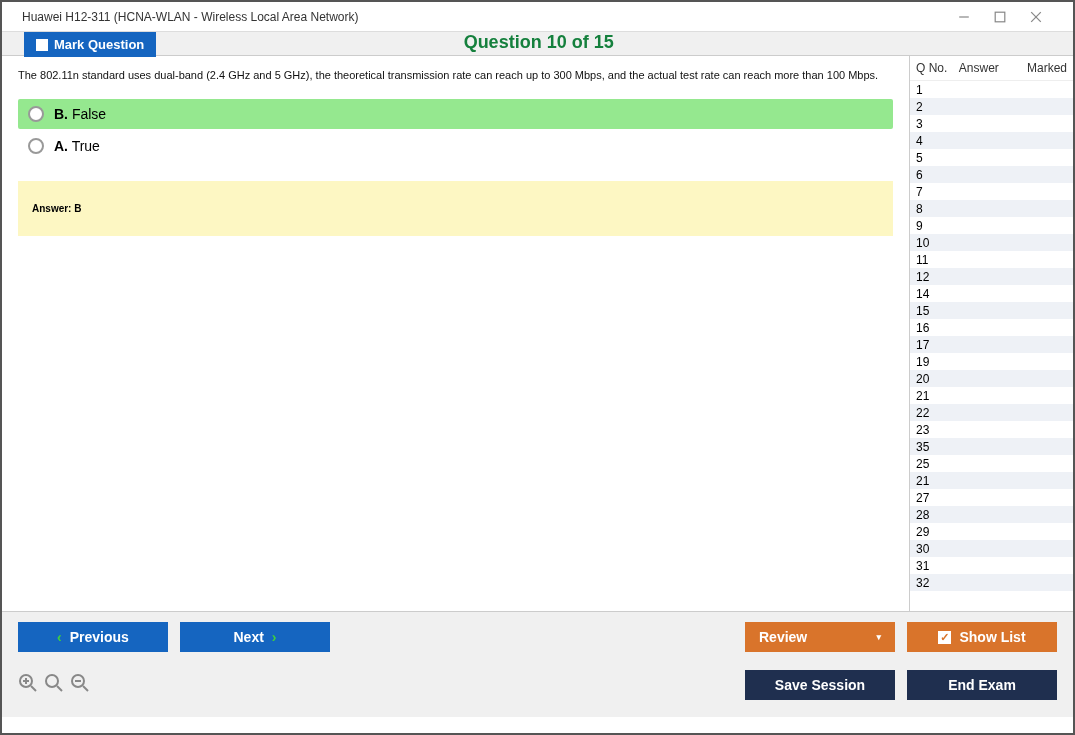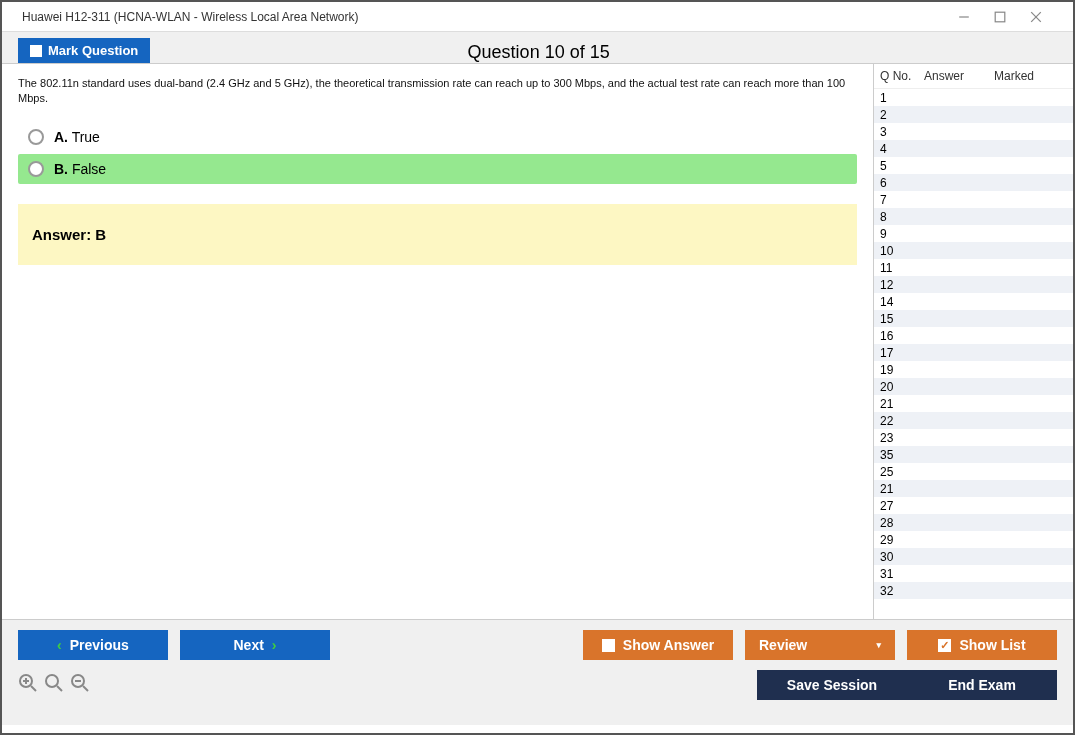--- a/index.html
+++ b/index.html
@@ -18,63 +18,63 @@
   display: flex;
   align-items: center;
   padding: 0 20px;
   border-bottom: 1px solid #ddd;
 }
 .titlebar-title { flex: 1; font-size: 12px; color: #333; }
 .tb-controls { display: flex; gap: 18px; align-items: center; padding-right: 8px;}
 .tb-btn { width: 18px; height: 18px; display:flex; align-items:center; justify-content:center; color:#777; cursor:default;}
 .tb-btn svg { width:12px; height:12px; }
 .header-bar {
-  height: 32px;
+  height: 24px;
   background: #f0f0f0;
   display: flex;
-  align-items: flex-end;
-  padding: 0 16px;
+  align-items: flex-start;
+  padding: 0 22px;
   border-bottom: 1px solid #ccc;
 }
 .mark-btn {
   background: #1565c0;
   color: #fff;
   border: none;
   padding: 5px 12px;
   font-weight: bold;
   font-size: 13px;
   display: flex;
   align-items: center;
   gap: 6px;
   cursor: pointer;
 }
 .mark-btn .chk { width:12px; height:12px; background:#fff; display:inline-block;}
-.q-counter { flex:1; text-align:center; font-size:18px; font-weight:normal; color:#000000;}
+.q-counter { flex:1; text-align:center; font-size:18px; font-weight:bold; color:#15803d;}
 .content {
   display: flex;
   height: 555px;
 }
 .main {
   flex: 1;
   padding: 12px 16px;
   overflow: hidden;
 }
 .q-text { font-size: 11px; color:#111; margin-bottom: 16px; line-height:1.35;}
 .option-row {
   display:flex; align-items:center; gap:10px; padding:7px 10px; font-size:14px;
   border-radius:2px; margin-bottom:2px;
 }
 .option-row.selected { background:#95e88f; }
 .radio { width:16px; height:16px; border:2px solid #999; border-radius:50%; background:#fff; flex-shrink:0;}
 .opt-label b { font-weight:bold; }
 .answer-box {
-  margin-top:20px; background:#fdf7c3; padding:22px 14px; font-weight:bold; font-size:15px;
+  margin-top:20px; background:#fdf7c3; padding:22px 14px; font-weight:bold; font-size:10px;
 }
 .sidebar {
-  width: 200px;
+  width: 164px;
   border-left: 1px solid #ccc;
   display:flex; flex-direction:column;
   font-size:12px;
 }
 .side-hdr { display:flex; padding:5px 6px; font-size:12px; color:#333; border-bottom:1px solid #eee;}
 .side-hdr .col-qno { width:44px; }
 .side-hdr .col-ans { width:70px; }
 .side-hdr .col-mk { flex:1; }
 .side-list { flex:1; overflow-y:scroll; position:relative;}
 .side-row { display:flex; padding:1px 6px; font-size:12px; height:17px; align-items:center;}
@@ -94,21 +94,21 @@
 }
 .btn.blue { background:#1565c0; }
 .btn.orange { background:#d9742b; }
 .btn.navy { background:#1f2f4f; }
 .btn .chev { font-size:14px; font-weight:bold;}
 .btn .chev.green{color:#3fcf3f;}
 .btn .chk { width:13px; height:13px; background:#fff; display:inline-block;}
 .btn .chk.checked { display:flex; align-items:center; justify-content:center; color:#d9742b; font-size:11px; font-weight:bold;}
 .btn .drop { font-size:9px; margin-left:auto;}
 .btn.review{ justify-content:flex-start; min-width:150px;}
-.btn-row2 { display:flex; align-items:center; margin-top:10px;}
+.btn-row2 { display:flex; gap:12px; align-items:center; margin-top:18px;}
 .zoom-icons { display:flex; gap:6px; color:#777; font-size:20px; align-items:center;}
 .zoom-icons span { cursor:pointer; }
 </style>
 </head>
 <body>
 
 <div class="titlebar">
   <div class="titlebar-title">Huawei H12-311 (HCNA-WLAN - Wireless Local Area Network)</div>
   <div class="tb-controls">
     <div class="tb-btn">
@@ -136,27 +136,27 @@
     <span>Mark Question</span>
   </button>
   <div class="q-counter">Question 10 of 15</div>
   <div style="width:130px"></div>
 </div>
 
 <div class="content">
   <div class="main">
     <div class="q-text">The 802.11n standard uses dual-band (2.4 GHz and 5 GHz), the theoretical transmission rate can reach up to 300 Mbps, and the actual test rate can reach more than 100 Mbps.</div>
 
+    <div class="option-row selected">
+      <span class="radio"></span>
+      <span class="opt-label"><b>B.</b> <span>False</span></span>
+    </div>
     <div class="option-row">
       <span class="radio"></span>
       <span class="opt-label"><b>A.</b> <span>True</span></span>
-    </div>
-    <div class="option-row selected">
-      <span class="radio"></span>
-      <span class="opt-label"><b>B.</b> <span>False</span></span>
     </div>
 
     <div class="answer-box">
       <span>Answer: B</span>
     </div>
   </div>
 
   <div class="sidebar">
     <div class="side-hdr">
       <span class="col-qno">Q No.</span>
@@ -262,24 +262,20 @@
   <div class="btn-row1">
     <button class="btn blue">
         <span class="chev green">‹</span>
         <span>Previous</span>
       </button>
     <button class="btn blue">
         <span>Next</span>
         <span class="chev green">›</span>
       </button>
     <div class="spacer"></div>
-    <button class="btn orange">
-        <span class="chk"></span>
-        <span>Show Answer</span>
-      </button>
     <button class="btn orange review">
         <span>Review</span>
         <span class="drop">▾</span>
       </button>
     <button class="btn orange">
         <span class="chk checked">✓</span>
         <span>Show List</span>
       </button>
   </div>
   <div class="btn-row2">

